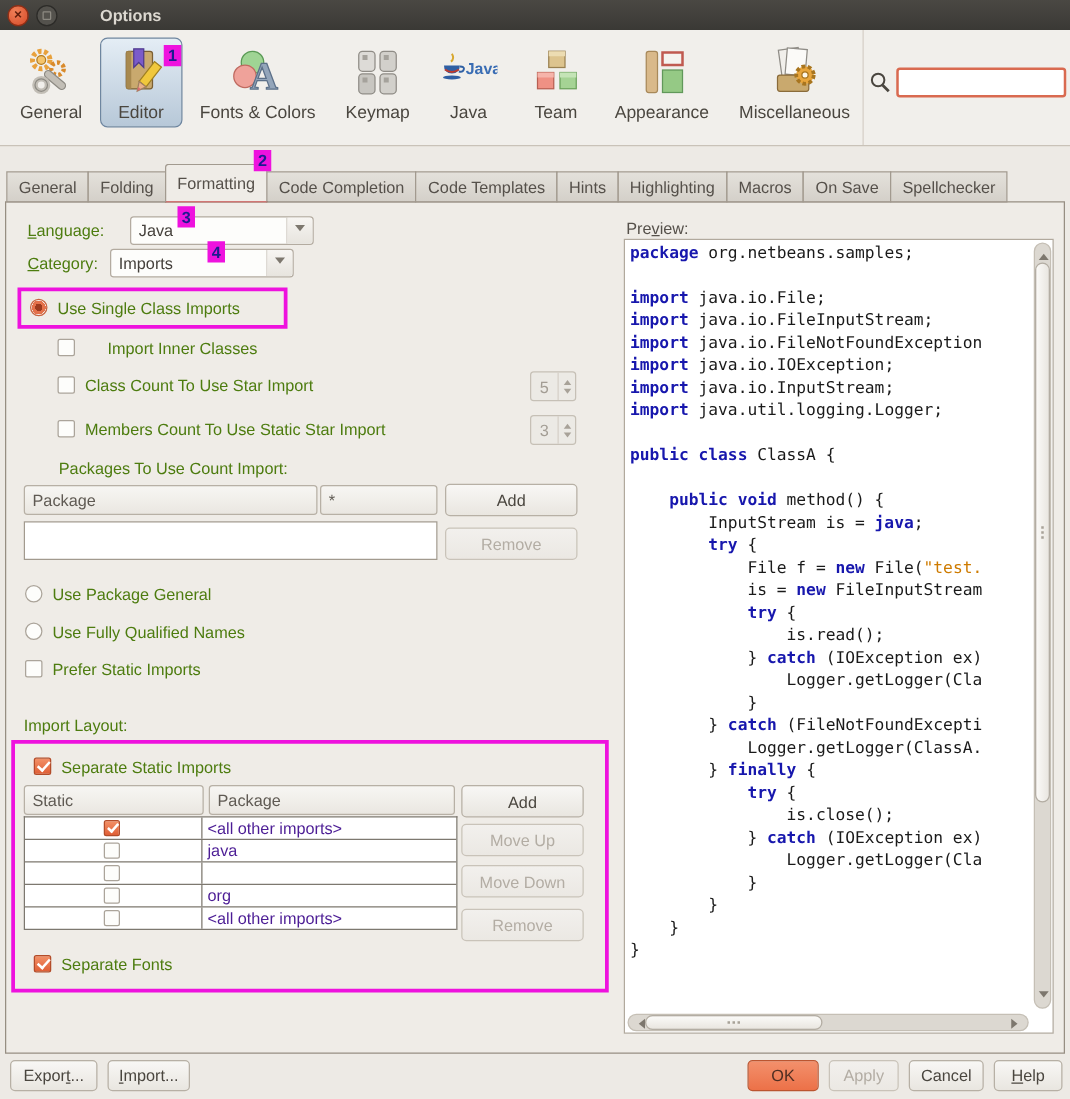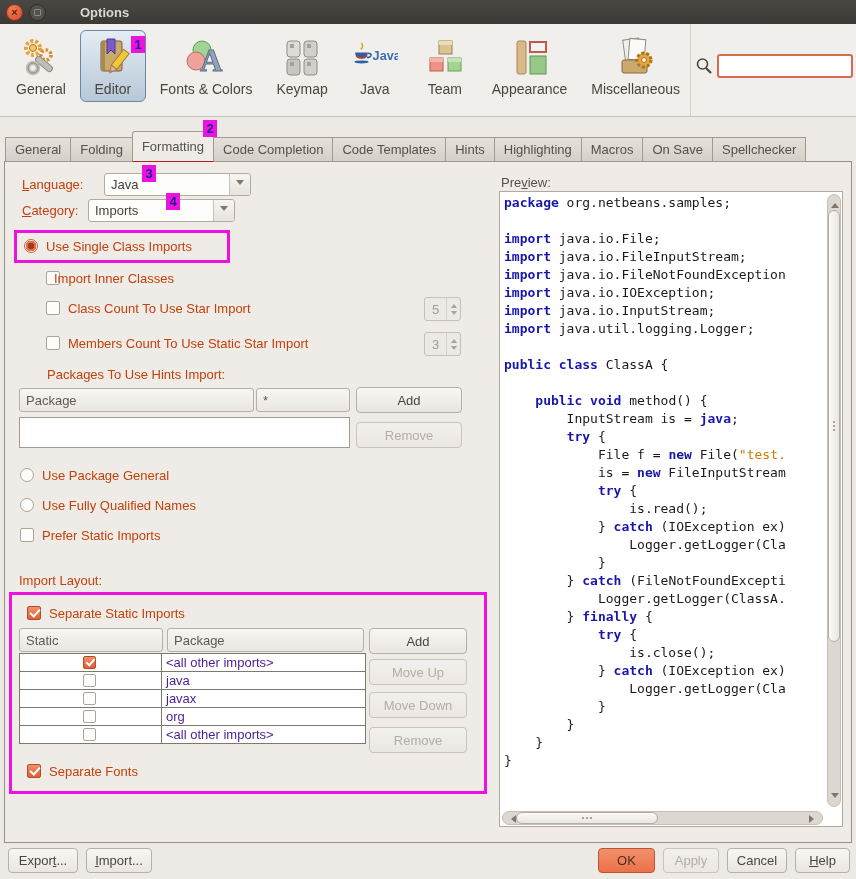--- a/index.html
+++ b/index.html
@@ -34,21 +34,21 @@
     background:#fff;outline:none;font-family:inherit;font-size:13px;padding:0 4px;}
   
   .tabs{position:absolute;left:5px;top:131px;height:31px;display:flex;align-items:flex-end;z-index:3;}
   .tab{height:25px;line-height:24px;padding:0 9px;background:linear-gradient(#e4e1db,#d4d0c9);
     border:1px solid #a29a8f;margin-right:-1px;color:#55504a;white-space:nowrap;}
   .tab.active{height:31px;line-height:30px;background:#efece7;border-bottom:1px solid #b91c1c;
     border-radius:3px 3px 0 0;position:relative;z-index:4;}
   
   .panel{position:absolute;left:4px;top:161px;width:848px;height:682px;border:1px solid #968e82;
     background:#efece7;}
-  .lbl{position:absolute;white-space:nowrap;color:#c2410c;}
+  .lbl{position:absolute;white-space:nowrap;color:#4d7c0f;}
   .dimlbl{color:#55504a;}
   
   .combo{position:absolute;height:23px;background:#fdfdfb;border:1px solid #b3aba0;border-radius:3px;
     display:flex;align-items:stretch;}
   .combo .val{flex:1;padding:3px 0 0 6px;}
   .combo .arrowbox{width:21px;border-left:1px solid #c6c0b6;background:linear-gradient(#f7f5f2,#e7e4de);
     border-radius:0 3px 3px 0;display:flex;align-items:center;justify-content:center;}
   .tri-down{width:0;height:0;border:4px solid transparent;border-top:5px solid #7d776e;margin-top:5px;}
   
   .radio{position:absolute;width:14px;height:14px;border-radius:50%;background:#fdfdfb;border:1px solid #aba49a;}
@@ -271,21 +271,21 @@
     <div class="arrowbox">
         <span class="tri-down" style="margin-top:0"></span>
       </div>
   </div>
 
   <div class="magenta-box" style="left:9px;top:68px;width:216px;height:33px"></div>
   <span class="radio selected" style="left:19px;top:77px"></span>
   <div class="lbl" style="left:41px;top:77px">Use Single Class Imports</div>
 
   <span class="cb" style="left:41px;top:109px"></span>
-  <div class="lbl" style="left:49px;top:109px">Import Inner Classes</div>
+  <div class="lbl" style="left:81px;top:109px">Import Inner Classes</div>
 
   <span class="cb" style="left:41px;top:139px"></span>
   <div class="lbl" style="left:63px;top:139px">Class Count To Use Star Import</div>
   <div class="spin" style="left:419px;top:135px">
     <div class="v">5</div>
     <div class="arrs">
         <span class="tri-up-s"></span>
         <span class="tri-dn-s"></span>
       </div>
   </div>
@@ -293,21 +293,21 @@
   <span class="cb" style="left:41px;top:174px"></span>
   <div class="lbl" style="left:63px;top:174px">Members Count To Use Static Star Import</div>
   <div class="spin" style="left:419px;top:170px">
     <div class="v">3</div>
     <div class="arrs">
         <span class="tri-up-s"></span>
         <span class="tri-dn-s"></span>
       </div>
   </div>
 
-  <div class="lbl" style="left:42px;top:205px">Packages To Use Hints Import:</div>
+  <div class="lbl" style="left:42px;top:205px">Packages To Use Count Import:</div>
   <div class="hdrbtn" style="left:14px;top:226px;width:235px">Package</div>
   <div class="hdrbtn" style="left:251px;top:226px;width:94px">*</div>
   <div class="listbox" style="left:14px;top:255px;width:331px;height:31px"></div>
   <div class="btn" style="left:351px;top:225px;width:106px;height:26px">Add</div>
   <div class="btn disabled" style="left:351px;top:260px;width:106px;height:26px">Remove</div>
 
   <span class="radio" style="left:15px;top:306px"></span>
   <div class="lbl" style="left:37px;top:306px">Use Package General</div>
   <span class="radio" style="left:15px;top:336px"></span>
   <div class="lbl" style="left:37px;top:336px">Use Fully Qualified Names</div>
@@ -333,21 +333,20 @@
       <div class="lrow">
         <div class="c1">
           <span class="cb"></span>
         </div>
         <div class="c2">java</div>
       </div>
       <div class="lrow">
         <div class="c1">
           <span class="cb"></span>
         </div>
-        <div class="c2">javax</div>
       </div>
       <div class="lrow">
         <div class="c1">
           <span class="cb"></span>
         </div>
         <div class="c2">org</div>
       </div>
       <div class="lrow">
         <div class="c1">
           <span class="cb"></span>

